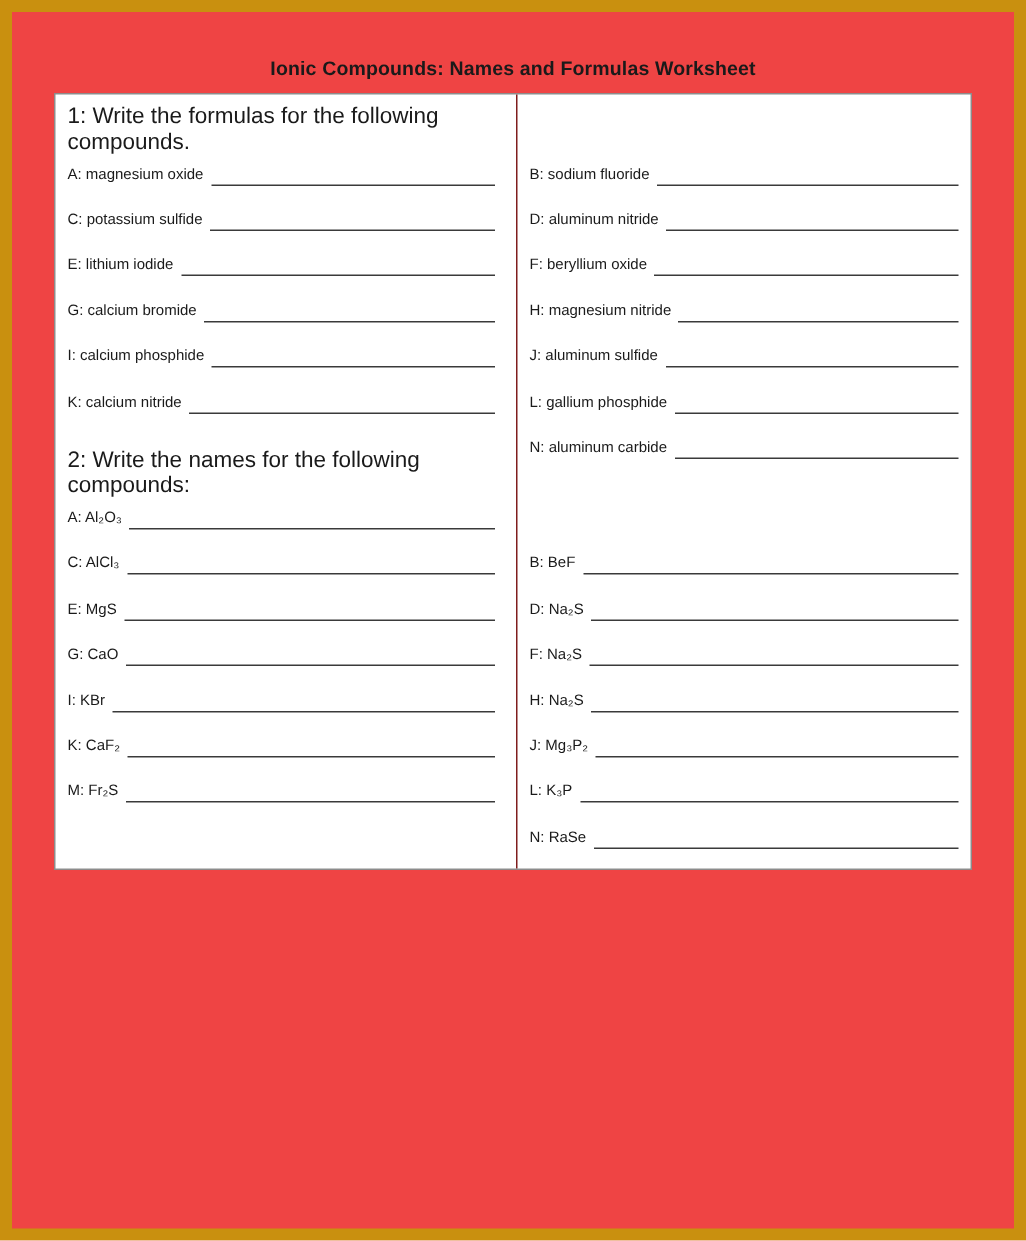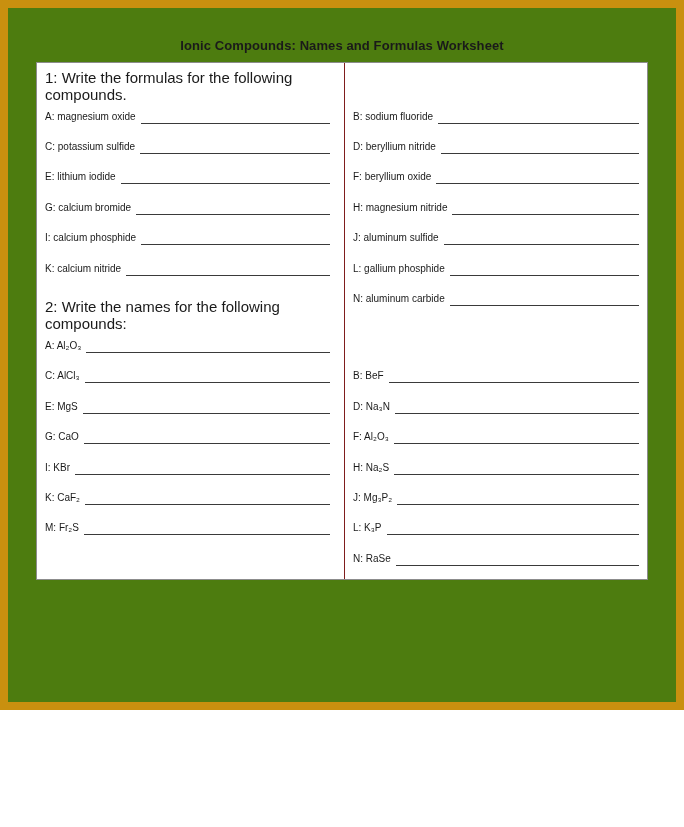--- a/index.html
+++ b/index.html
@@ -3,23 +3,23 @@
 <meta charset="utf-8">
 <style>
   html, body {
     margin: 0;
     padding: 0;
     background: #ffffff;
     font-family: "Liberation Sans", "DejaVu Sans", sans-serif;
   }
   .page {
     width: 684px;
-    height: 710px;
+    height: 827px;
     box-sizing: border-box;
-    background: #4d7c0f;
+    background: #ef4444;
     border: 8px solid #C9900F;
     position: relative;
     overflow: hidden;
   }
   .page-title {
     margin: 0;
     padding-top: 30px;
     text-align: center;
     font-size: 13px;
     font-weight: bold;
@@ -138,21 +138,21 @@
           <span class="answer-blank"></span>
         </div>
       </div>
     <div class="col col-right" id="col-right">
         <div class="heading-cell"></div>
         <div class="item-cell">
           <span class="compound-label">B: sodium fluoride</span>
           <span class="answer-blank"></span>
         </div>
         <div class="item-cell">
-          <span class="compound-label">D: beryllium nitride</span>
+          <span class="compound-label">D: aluminum nitride</span>
           <span class="answer-blank"></span>
         </div>
         <div class="item-cell">
           <span class="compound-label">F: beryllium oxide</span>
           <span class="answer-blank"></span>
         </div>
         <div class="item-cell">
           <span class="compound-label">H: magnesium nitride</span>
           <span class="answer-blank"></span>
         </div>
@@ -168,25 +168,25 @@
           <span class="compound-label">N: aluminum carbide</span>
           <span class="answer-blank"></span>
         </div>
         <div class="section-spacer"></div>
         <div class="heading-cell"></div>
         <div class="item-cell">
           <span class="compound-label">B: BeF</span>
           <span class="answer-blank"></span>
         </div>
         <div class="item-cell">
-          <span class="compound-label">D: Na₃N</span>
-          <span class="answer-blank"></span>
-        </div>
-        <div class="item-cell">
-          <span class="compound-label">F: Al₂O₃</span>
+          <span class="compound-label">D: Na₂S</span>
+          <span class="answer-blank"></span>
+        </div>
+        <div class="item-cell">
+          <span class="compound-label">F: Na₂S</span>
           <span class="answer-blank"></span>
         </div>
         <div class="item-cell">
           <span class="compound-label">H: Na₂S</span>
           <span class="answer-blank"></span>
         </div>
         <div class="item-cell">
           <span class="compound-label">J: Mg₃P₂</span>
           <span class="answer-blank"></span>
         </div>

